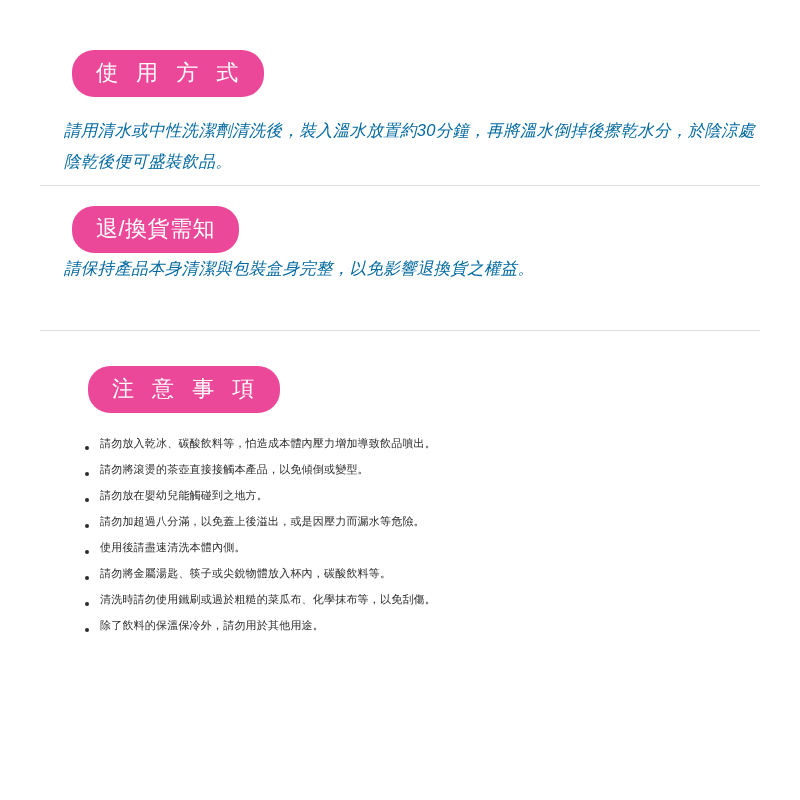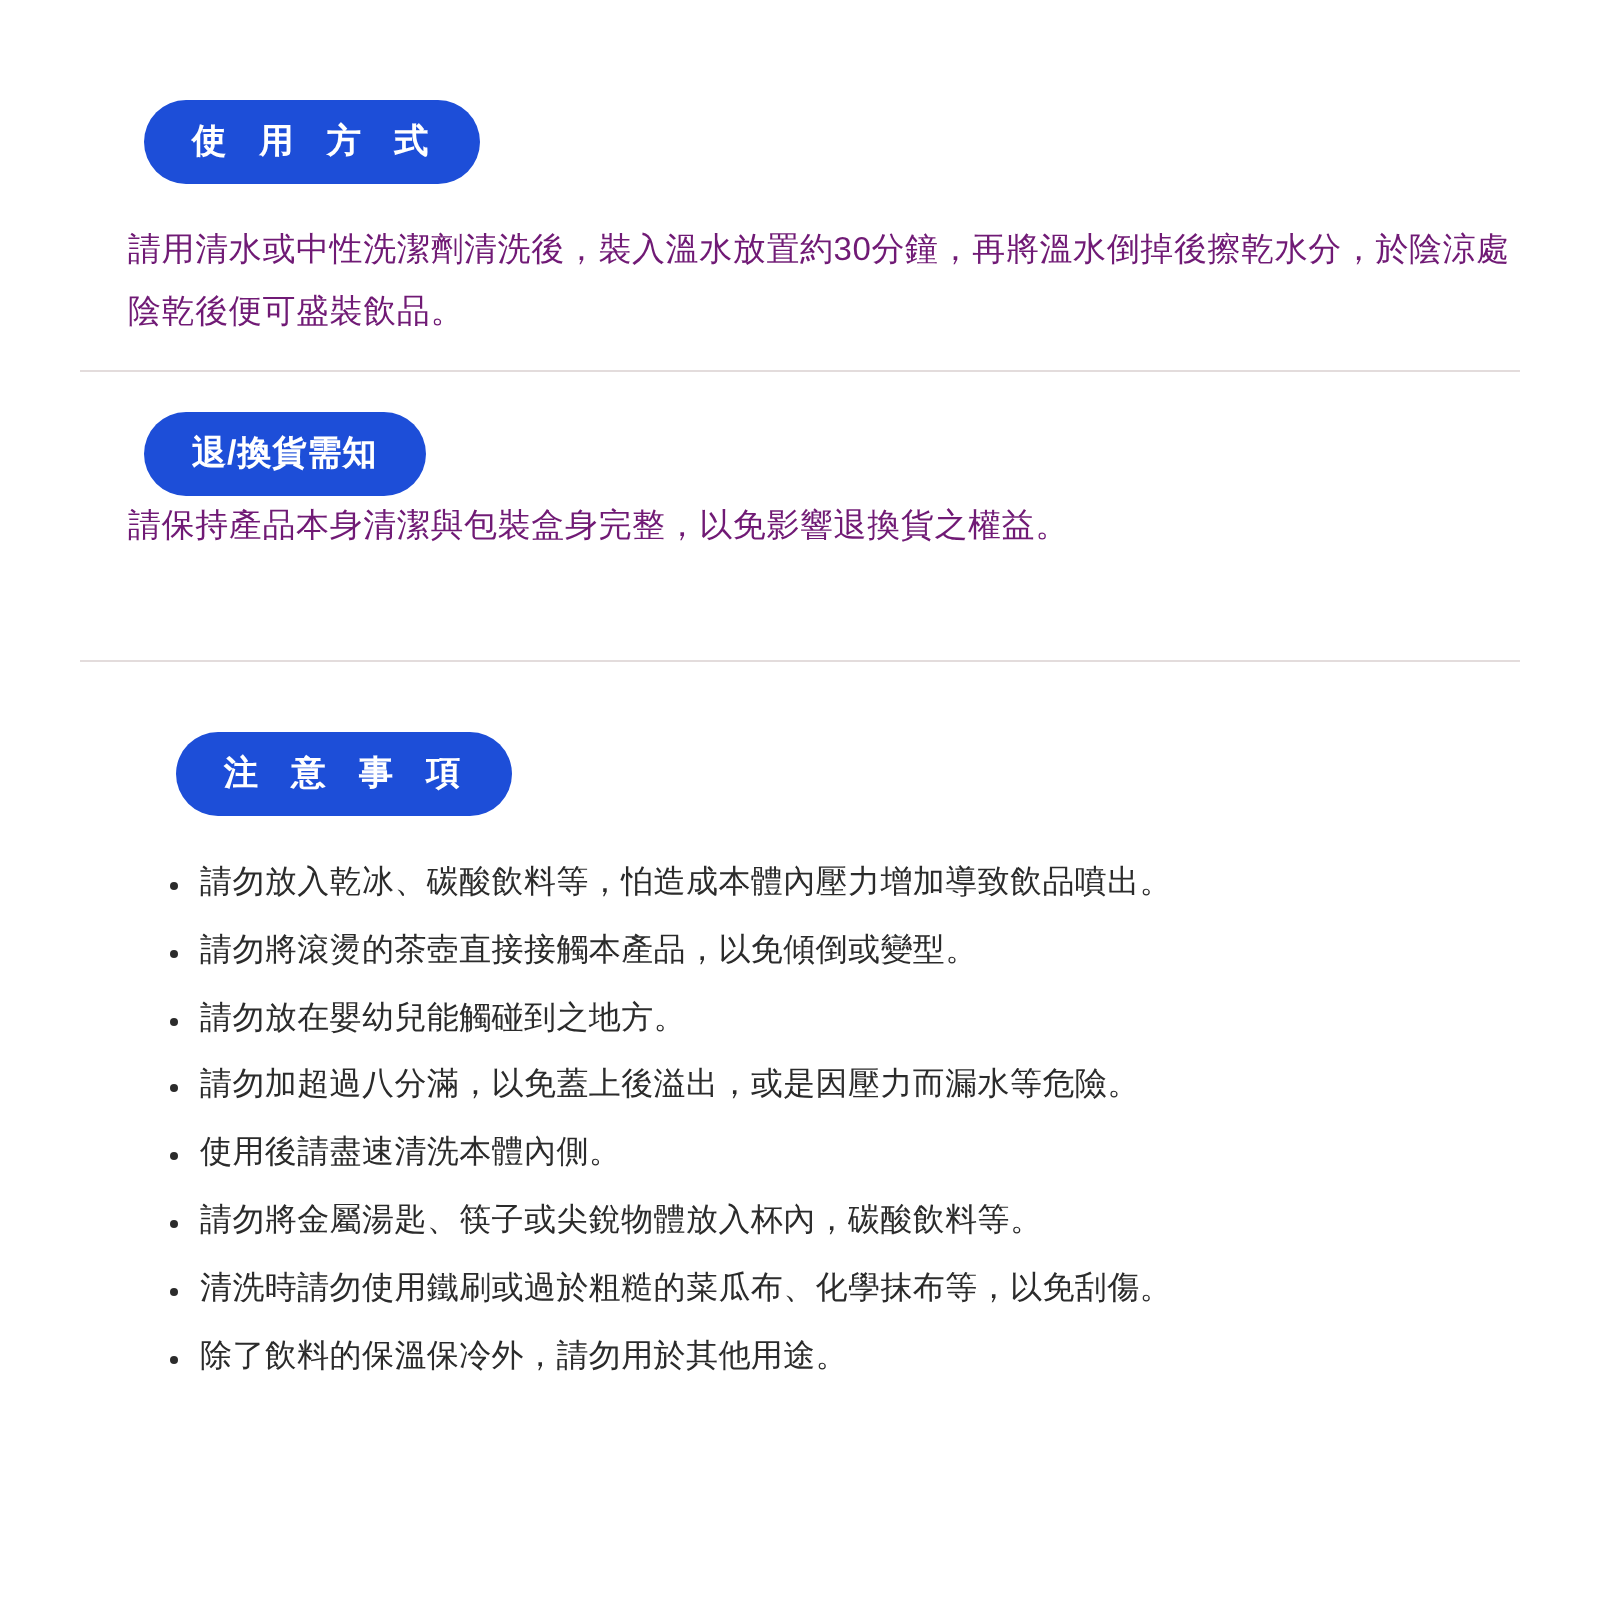--- a/index.html
+++ b/index.html
@@ -23,54 +23,55 @@
   }
   .section {
     padding-top: 0;
   }
   .section-head {
     display: flex;
     align-items: center;
   }
   .badge {
     display: inline-block;
-    background: #1d4ed8;
+    background: #ec4899;
     color: #ffffff;
-    font-size: 17px;
+    font-size: 22px;
     line-height: 1;
     padding: 12px 24px 13px 24px;
     border-radius: 22px;
     letter-spacing: 0.5px;
     white-space: nowrap;
-    font-weight: bold;
+    font-weight: normal;
   }
   .badge.spaced {
     letter-spacing: 6px;
     padding-right: 20px;
   }
   .body-text {
     font-size: 16.5px;
     line-height: 1.85;
-    color: #701a75;
+    color: #0369a1;
     letter-spacing: 0.3px;
+    font-style: italic;
   }
   .divider {
     height: 1px;
     background: #e3dcdc;
     border: 0;
     margin: 0;
     width: 720px;
   }
   ul.notes {
     list-style: none;
     margin: 0;
     padding: 0;
   }
   ul.notes li {
-    font-size: 16px;
+    font-size: 11px;
     line-height: 1.55;
     color: #2b2b2b;
     padding-left: 16px;
     position: relative;
     margin-bottom: 9px;
     letter-spacing: 0.2px;
   }
   ul.notes li::before {
     content: "";
     position: absolute;

